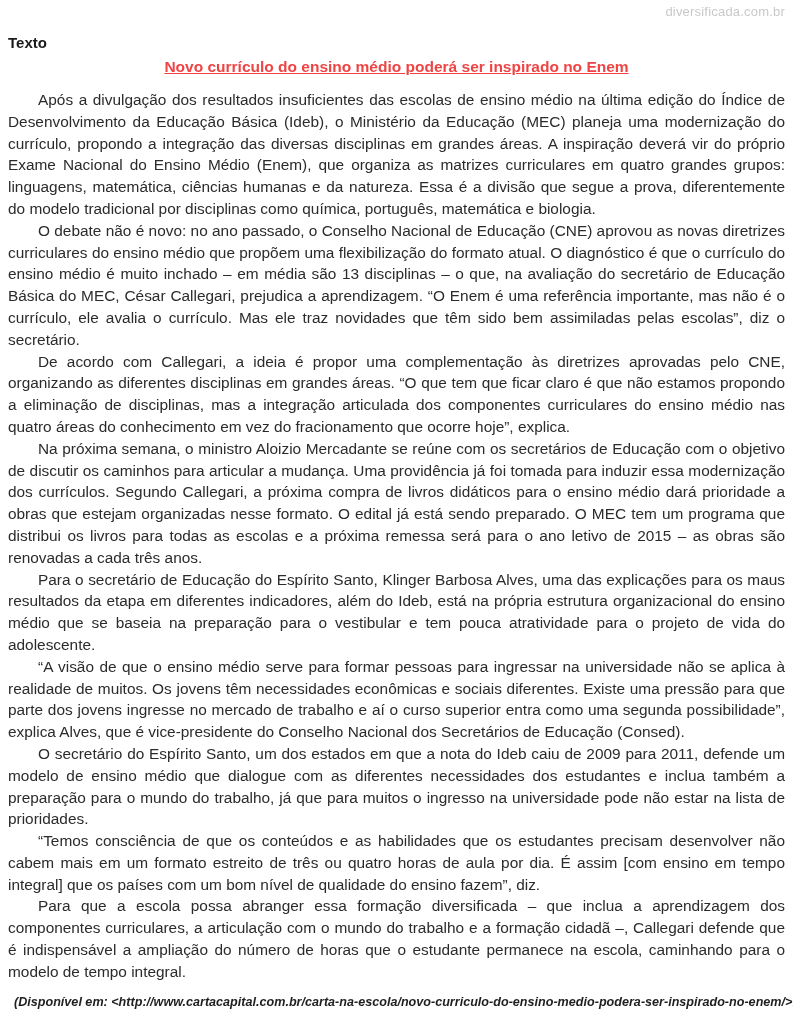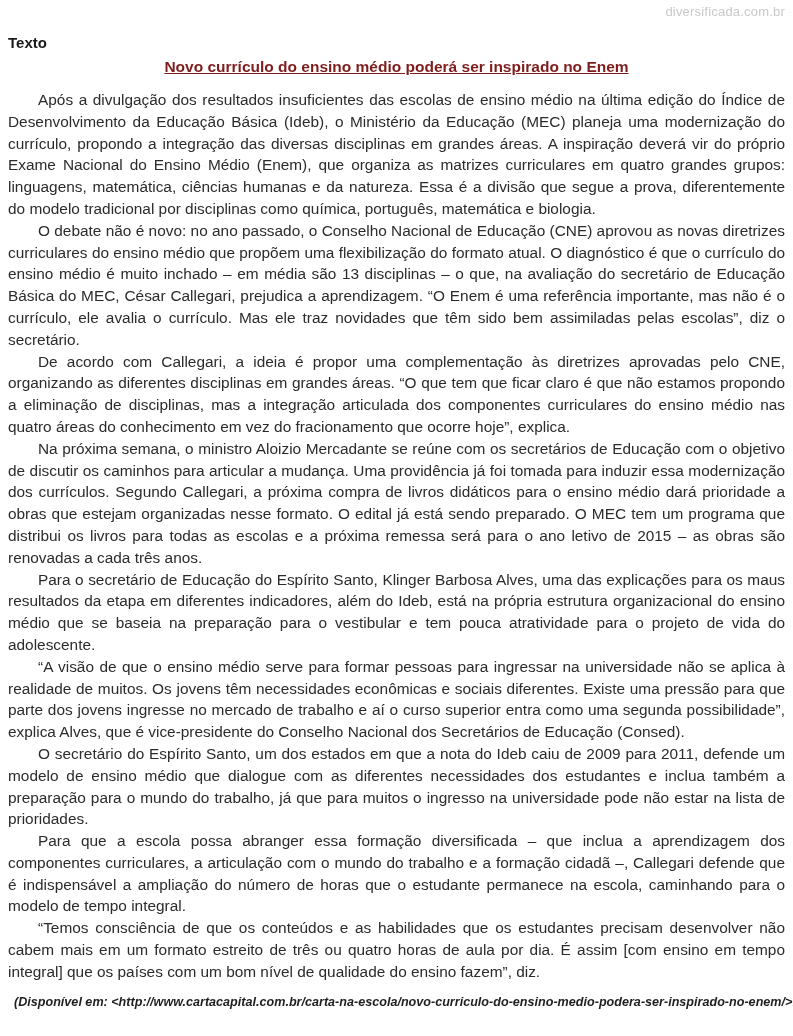--- a/index.html
+++ b/index.html
@@ -27,21 +27,21 @@
     font-size: 15px;
     font-weight: bold;
     color: #1a1a1a;
   }
   .doc-title {
     margin: 7px 0 13px 0;
     text-align: center;
     font-size: 15.5px;
     font-weight: bold;
     text-decoration: underline;
-    color: #7f1d1d;
+    color: #ef4444;
   }
   .article {
     margin: 12px 8px;
     color: #2b2b2b;
     font-size: 15.4px;
     line-height: 21.8px;
     text-align: justify;
   }
   .article p {
     margin: 0;
@@ -66,17 +66,17 @@
 <div class="doc-title">Novo currículo do ensino médio poderá ser inspirado no Enem</div>
 
 <div class="article">
   <p>Após a divulgação dos resultados insuficientes das escolas de ensino médio na última edição do Índice de Desenvolvimento da Educação Básica (Ideb), o Ministério da Educação (MEC) planeja uma modernização do currículo, propondo a integração das diversas disciplinas em grandes áreas. A inspiração deverá vir do próprio Exame Nacional do Ensino Médio (Enem), que organiza as matrizes curriculares em quatro grandes grupos: linguagens, matemática, ciências humanas e da natureza. Essa é a divisão que segue a prova, diferentemente do modelo tradicional por disciplinas como química, português, matemática e biologia.</p>
   <p>O debate não é novo: no ano passado, o Conselho Nacional de Educação (CNE) aprovou as novas diretrizes curriculares do ensino médio que propõem uma flexibilização do formato atual. O diagnóstico é que o currículo do ensino médio é muito inchado – em média são 13 disciplinas – o que, na avaliação do secretário de Educação Básica do MEC, César Callegari, prejudica a aprendizagem. “O Enem é uma referência importante, mas não é o currículo, ele avalia o currículo. Mas ele traz novidades que têm sido bem assimiladas pelas escolas”, diz o secretário.</p>
   <p>De acordo com Callegari, a ideia é propor uma complementação às diretrizes aprovadas pelo CNE, organizando as diferentes disciplinas em grandes áreas. “O que tem que ficar claro é que não estamos propondo a eliminação de disciplinas, mas a integração articulada dos componentes curriculares do ensino médio nas quatro áreas do conhecimento em vez do fracionamento que ocorre hoje”, explica.</p>
   <p>Na próxima semana, o ministro Aloizio Mercadante se reúne com os secretários de Educação com o objetivo de discutir os caminhos para articular a mudança. Uma providência já foi tomada para induzir essa modernização dos currículos. Segundo Callegari, a próxima compra de livros didáticos para o ensino médio dará prioridade a obras que estejam organizadas nesse formato. O edital já está sendo preparado. O MEC tem um programa que distribui os livros para todas as escolas e a próxima remessa será para o ano letivo de 2015 – as obras são renovadas a cada três anos.</p>
   <p>Para o secretário de Educação do Espírito Santo, Klinger Barbosa Alves, uma das explicações para os maus resultados da etapa em diferentes indicadores, além do Ideb, está na própria estrutura organizacional do ensino médio que se baseia na preparação para o vestibular e tem pouca atratividade para o projeto de vida do adolescente.</p>
   <p>“A visão de que o ensino médio serve para formar pessoas para ingressar na universidade não se aplica à realidade de muitos. Os jovens têm necessidades econômicas e sociais diferentes. Existe uma pressão para que parte dos jovens ingresse no mercado de trabalho e aí o curso superior entra como uma segunda possibilidade”, explica Alves, que é vice-presidente do Conselho Nacional dos Secretários de Educação (Consed).</p>
   <p>O secretário do Espírito Santo, um dos estados em que a nota do Ideb caiu de 2009 para 2011, defende um modelo de ensino médio que dialogue com as diferentes necessidades dos estudantes e inclua também a preparação para o mundo do trabalho, já que para muitos o ingresso na universidade pode não estar na lista de prioridades.</p>
+  <p>“Temos consciência de que os conteúdos e as habilidades que os estudantes precisam desenvolver não cabem mais em um formato estreito de três ou quatro horas de aula por dia. É assim [com ensino em tempo integral] que os países com um bom nível de qualidade do ensino fazem”, diz.</p>
   <p>Para que a escola possa abranger essa formação diversificada – que inclua a aprendizagem dos componentes curriculares, a articulação com o mundo do trabalho e a formação cidadã –, Callegari defende que é indispensável a ampliação do número de horas que o estudante permanece na escola, caminhando para o modelo de tempo integral.</p>
-  <p>“Temos consciência de que os conteúdos e as habilidades que os estudantes precisam desenvolver não cabem mais em um formato estreito de três ou quatro horas de aula por dia. É assim [com ensino em tempo integral] que os países com um bom nível de qualidade do ensino fazem”, diz.</p>
 </div>
 
 <div class="source-line">(Disponível em: &lt;http://www.cartacapital.com.br/carta-na-escola/novo-curriculo-do-ensino-medio-podera-ser-inspirado-no-enem/&gt;.)</div>
 
 </body></html>

